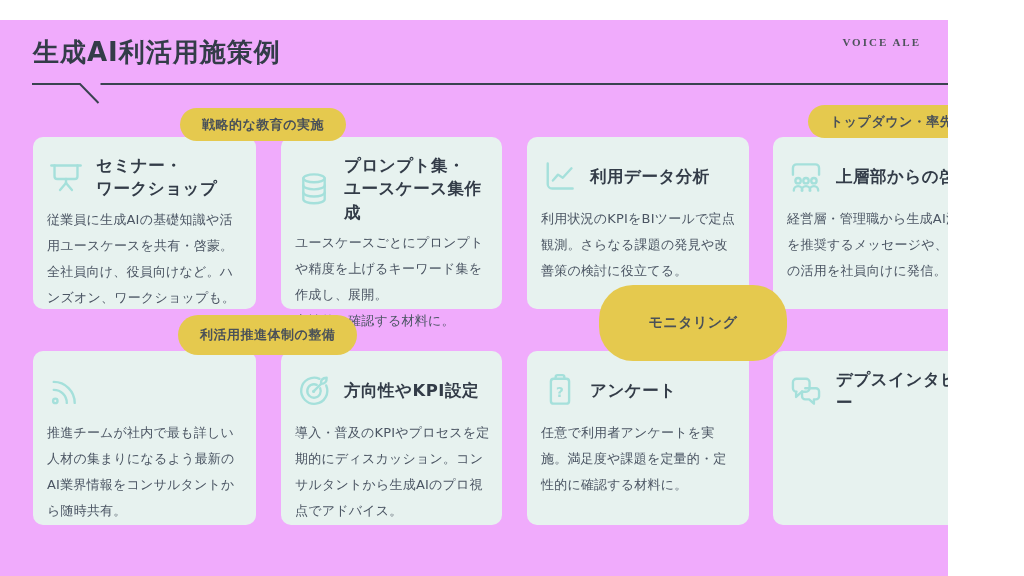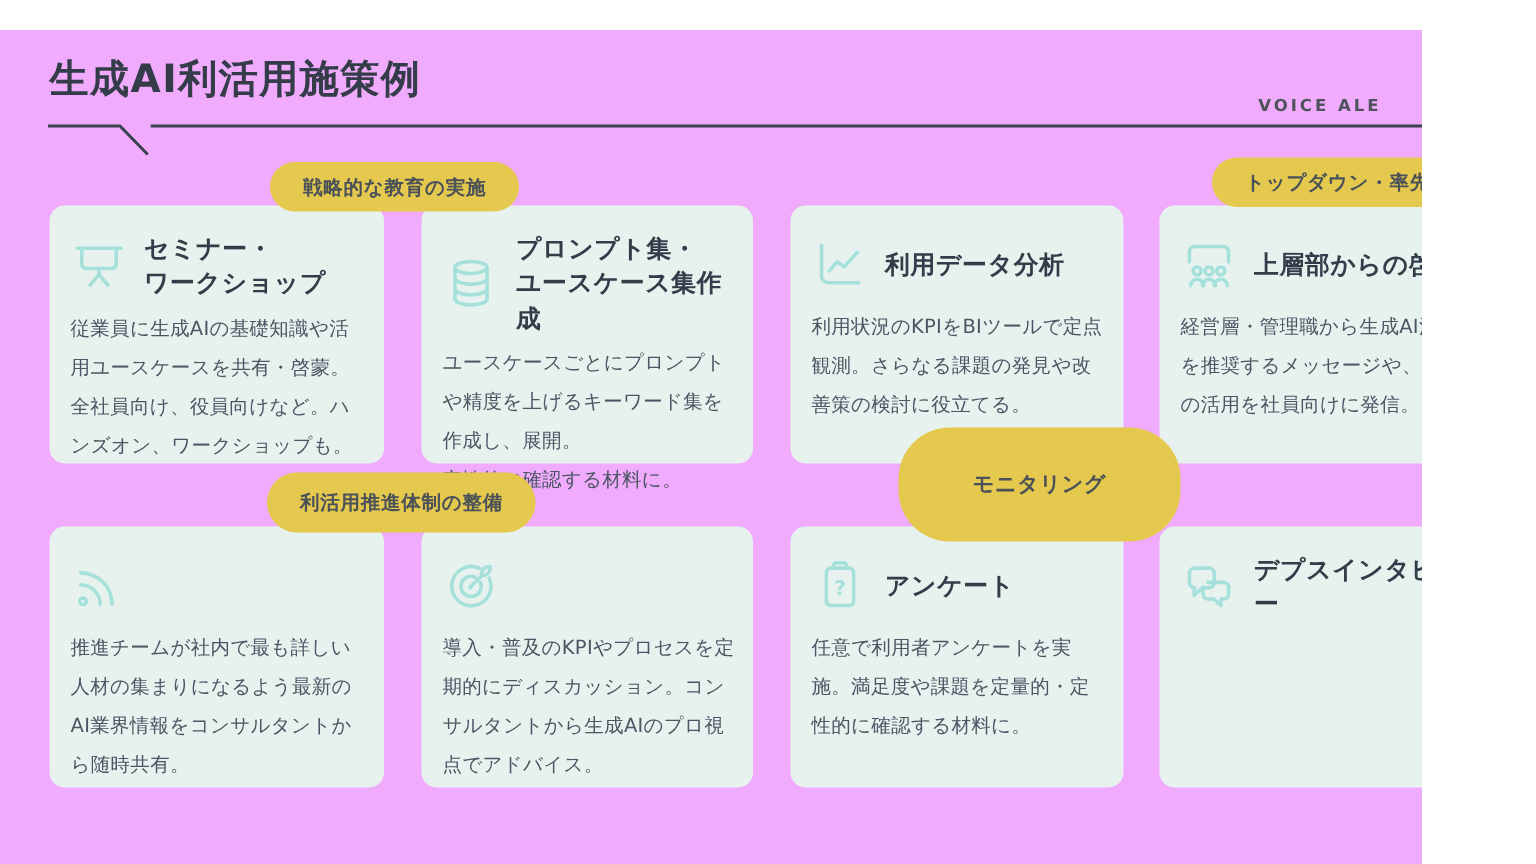--- a/index.html
+++ b/index.html
@@ -5,22 +5,22 @@
   html,body { margin:0; padding:0; background:#ffffff; }
   .slide {
     position:relative; width:948px; height:576px; background:#f0abfc;
     font-family:"DejaVu Sans","Liberation Sans",sans-serif; overflow:hidden;margin-top:20px;
   }
   .slide-title {
     position:absolute; left:33px; top:15px;
     font-size:26px; font-weight:bold; color:#333c48; letter-spacing:1px;
   }
   .logo {
-    position:absolute; right:27px; top:44px;
-    font-size:11px; font-weight:bold; color:#4d525b; letter-spacing:2px;
+    position:absolute; right:27px; top:16px;
+    font-size:11px; font-weight:bold; color:#4d525b; letter-spacing:2px;font-family:Liberation Serif, serif;
   }
   .divider { position:absolute; left:0; top:58px; }
   .divider path { stroke:#3a4250; stroke-width:2; fill:none; }
 
   .card {
     position:absolute; background:#e7f2ef; border-radius:10px;
     box-sizing:border-box; padding:17px 11px 8px 14px;
   }
   .card-header { display:flex; align-items:center; gap:11px; min-height:46px; }
   .card-icon { flex:0 0 auto; width:38px; height:38px; }
@@ -159,20 +159,21 @@
     <div class="card-header">
       <span class="card-icon">
         <svg width="38" height="38" viewBox="0 0 48 48">
           <path d="M31 8.6A16.5 16.5 0 1 0 39.4 17"></path>
           <path d="M27.5 16.2A8.5 8.5 0 1 0 31.8 20.5"></path>
           <path d="M23.5 24.5L33 15"></path>
           <path d="M33 15c-0.8-4.8 1.8-7.6 7-7.8 0.4 5-2.4 7.8-7 7.8z"></path>
           <circle class="fill-dot" cx="23.5" cy="24.5" r="2"></circle>
         </svg>
       </span>
+      <div class="card-title">方向性やKPI設定</div>
     </div>
     <div class="card-body">導入・普及のKPIやプロセスを定期的にディスカッション。コンサルタントから生成AIのプロ視点でアドバイス。</div>
   </div>
 
   <div class="card card-7">
     <div class="card-header">
       <span class="card-icon">
         <svg width="38" height="38" viewBox="0 0 48 48">
           <rect x="12.5" y="8.5" width="23" height="31.5" rx="3.5" style="stroke:#a5e0db;stroke-width:3;fill:none"></rect>
           <path d="M18.5 8.5V6.5A2.5 2.5 0 0 1 21 4h6a2.5 2.5 0 0 1 2.5 2.5v2"></path>

